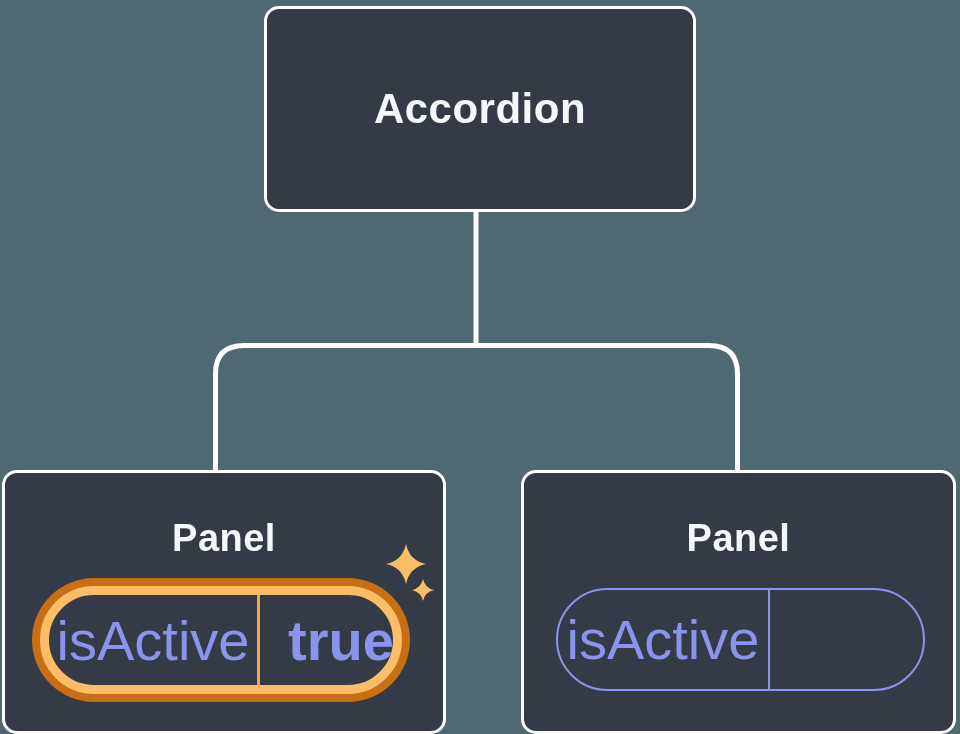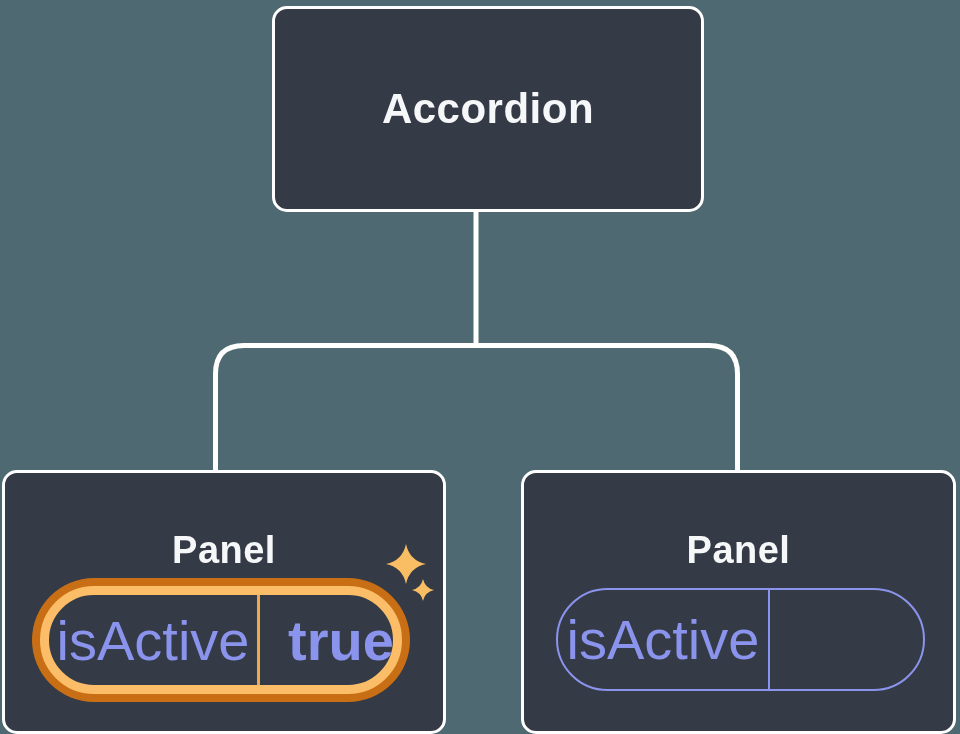--- a/index.html
+++ b/index.html
@@ -30,21 +30,21 @@
     left: 0; top: 0;
     width: 960px; height: 734px;
   }
   .card {
     position: absolute;
     background: var(--card-bg);
     border: 3px solid var(--card-border);
     border-radius: 15px;
   }
   .root-card {
-    left: 272px; top: 6px;
+    left: 264px; top: 6px;
     width: 432px; height: 206px;
     display: flex;
     align-items: center;
     justify-content: center;
   }
   .root-label {
     color: var(--title-text);
     font-size: 42px;
     font-weight: 600;
     letter-spacing: 0.5px;
@@ -53,21 +53,20 @@
   .panel-card-right { left: 521px; top: 470px; width: 435px; height: 264px; }
   .panel-title {
     position: absolute;
     left: 0; right: 0;
     top: 44px;
     text-align: center;
     color: var(--title-text);
     font-size: 38px;
     font-weight: 600;
     letter-spacing: 0.5px;
-    margin-top: 12px;
   }
   
   .pill-active-outer {
     position: absolute;
     left: 27px; top: 105px;
     width: 378px; height: 124px;
     background: var(--active-ring-outer);
     border-radius: 62px;
     padding: 8px;
   }

